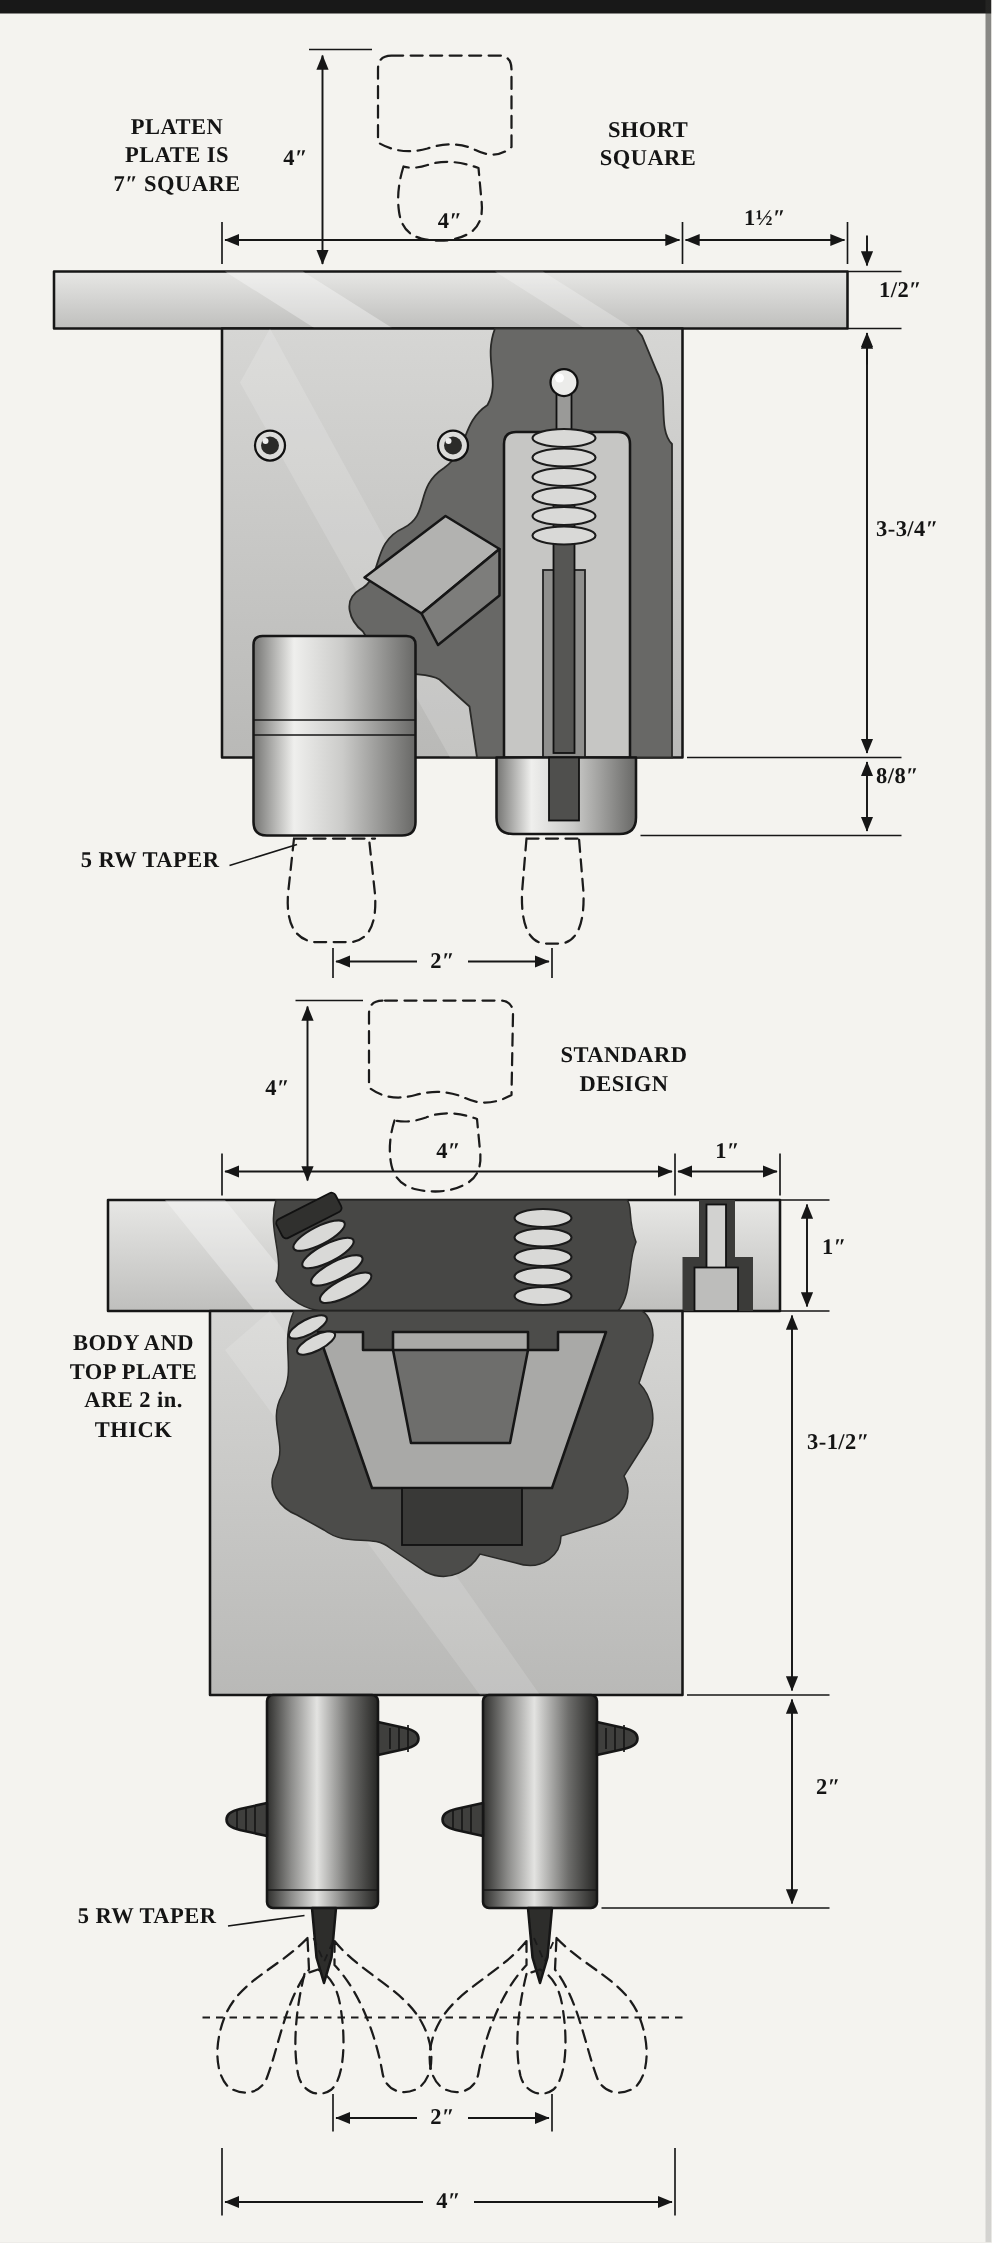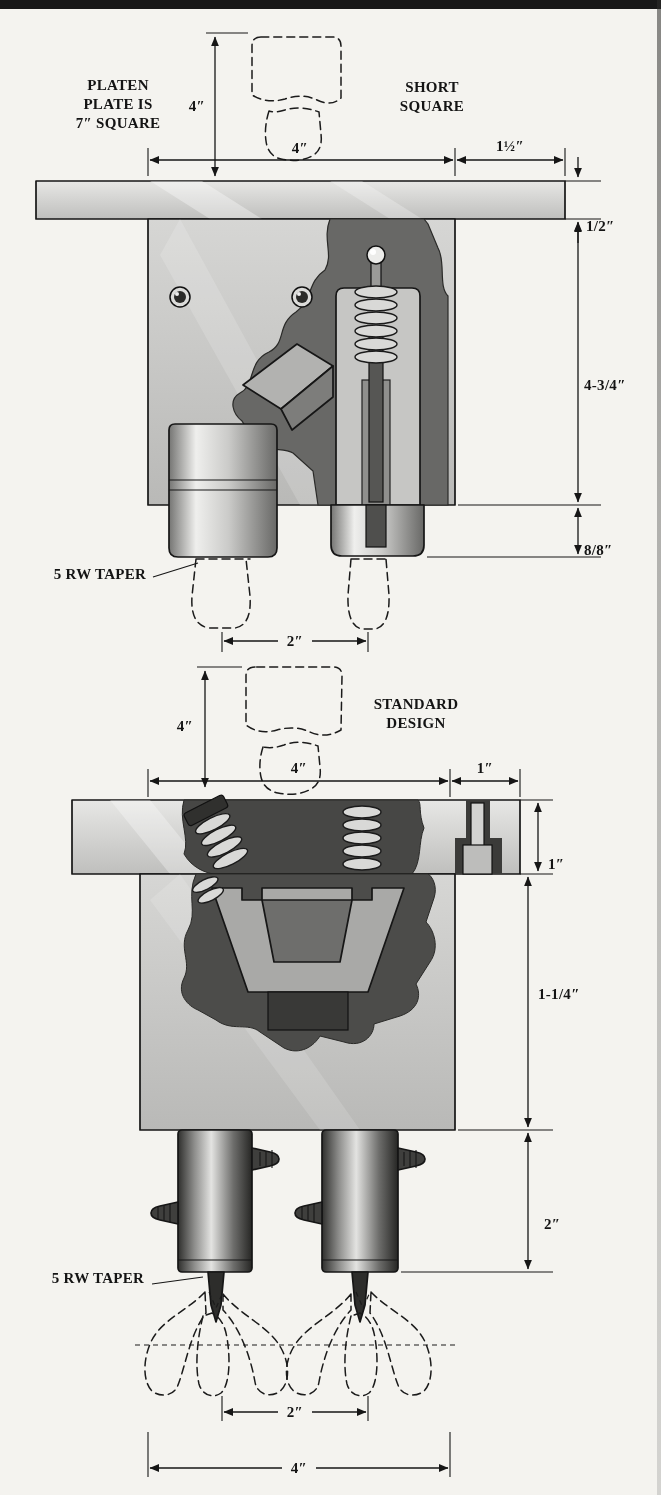--- a/index.html
+++ b/index.html
@@ -8,21 +8,21 @@
     overflow:hidden;font-family:Liberation Serif, serif;
   }
   .scan-top{position:absolute;left:0;top:0;width:661px;height:9px;background:#181818;}
   .scan-right{position:absolute;right:0;top:0;width:4px;height:100%;
     background:linear-gradient(to bottom,#2c2c2a,#7a7a78 35%,#b9b9b7);opacity:.55;}
   svg.draw{position:absolute;left:0;top:0;}
   .lbl{
     position:absolute;white-space:pre-line;text-align:center;
     font-weight:700;font-size:15px;line-height:1.28;color:#141414;letter-spacing:.3px;
   }
-  .lbl.left{text-align:left;margin-top:32px;}
+  .lbl.left{text-align:left;}
   .lbl.bgpaper{background:#f4f3ef;line-height:18px;height:18px;}
   
   .o{stroke:#161616;stroke-width:1.7;stroke-linejoin:round;}
   .dash{fill:none;stroke:#1b1b1b;stroke-width:1.5;stroke-dasharray:8 5;stroke-linejoin:round;stroke-linecap:round;}
   .dash2{fill:none;stroke:#1b1b1b;stroke-width:1.2;stroke-dasharray:5 4;}
   .ext{stroke:#161616;stroke-width:1.1;fill:none;}
   .dml{stroke:#161616;stroke-width:1.3;fill:none;marker-start:url(#ar);marker-end:url(#ar);}
   .dme{stroke:#161616;stroke-width:1.3;fill:none;marker-end:url(#ar);}
   .coil{fill:#d9d9d7;stroke:#1b1b1b;stroke-width:1.4;}
 </style>
@@ -227,32 +227,36 @@
 
   <div class="lbl" style="left:48px;top:76px;width:140px">PLATEN
 PLATE IS
 7″ SQUARE</div>
   <div class="lbl" style="left:380px;top:78px;width:104px">SHORT
 SQUARE</div>
   <div class="lbl" style="left:182px;top:97px;width:30px">4″</div>
   <div class="lbl" style="left:283px;top:139px;width:34px">4″</div>
   <div class="lbl" style="left:482px;top:137px;width:56px">1½″</div>
   <div class="lbl left" style="left:586px;top:185px;width:60px">1/2″</div>
-  <div class="lbl left" style="left:584px;top:344px;width:66px">4-3/4″</div>
+  <div class="lbl left" style="left:584px;top:344px;width:66px">3-3/4″</div>
   <div class="lbl left" style="left:584px;top:509px;width:52px">8/8″</div>
   <div class="lbl" style="left:44px;top:565px;width:112px">5 RW TAPER</div>
   <div class="lbl bgpaper" style="left:278px;top:632px;width:34px">2″</div>
 
   <div class="lbl" style="left:358px;top:695px;width:116px">STANDARD
 DESIGN</div>
   <div class="lbl" style="left:170px;top:717px;width:30px">4″</div>
   <div class="lbl" style="left:282px;top:759px;width:34px">4″</div>
   <div class="lbl" style="left:465px;top:759px;width:40px">1″</div>
   <div class="lbl left" style="left:548px;top:823px;width:40px">1″</div>
-  <div class="lbl left" style="left:538px;top:953px;width:66px">1-1/4″</div>
+  <div class="lbl" style="left:30px;top:887px;width:118px">BODY AND
+TOP PLATE
+ARE 2 in.
+THICK</div>
+  <div class="lbl left" style="left:538px;top:953px;width:66px">3-1/2″</div>
   <div class="lbl left" style="left:544px;top:1183px;width:44px">2″</div>
   <div class="lbl" style="left:38px;top:1269px;width:120px">5 RW TAPER</div>
   <div class="lbl bgpaper" style="left:278px;top:1403px;width:34px">2″</div>
   <div class="lbl bgpaper" style="left:282px;top:1459px;width:34px">4″</div>
 
   <div class="scan-top"></div>
   <div class="scan-right"></div>
 </div>
 
 </body></html>

